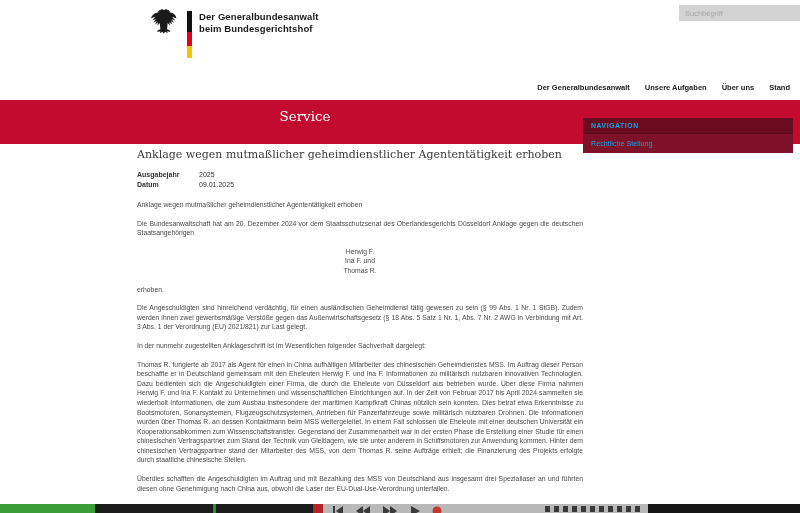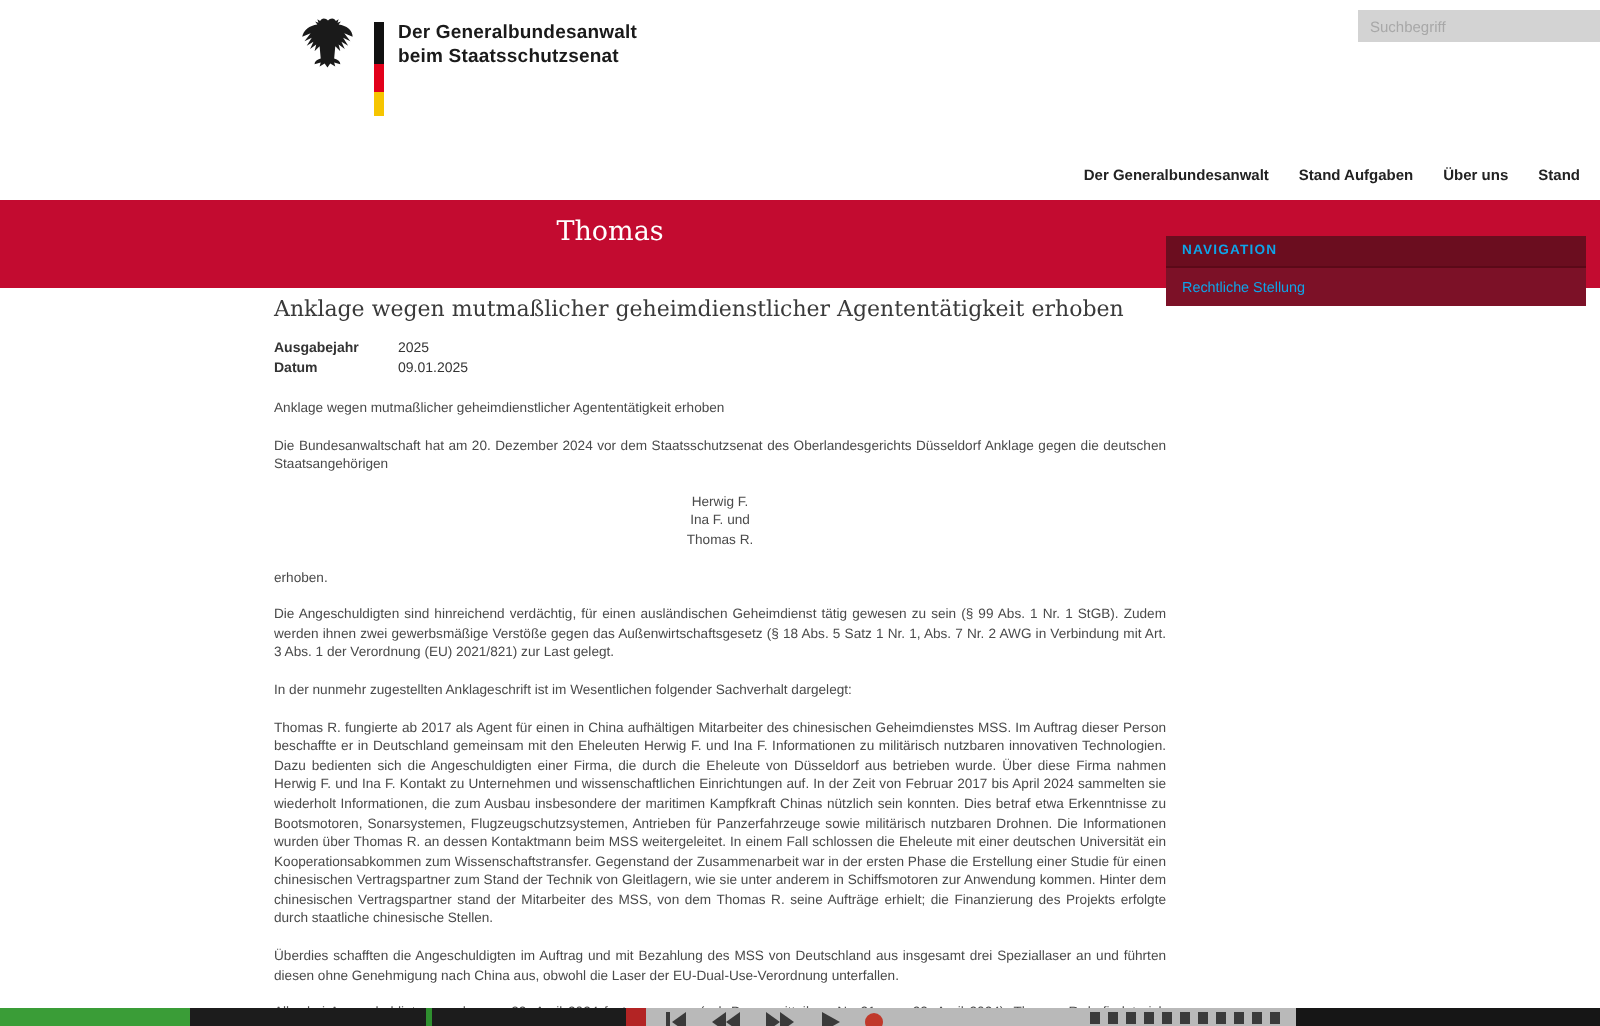--- a/index.html
+++ b/index.html
@@ -61,44 +61,44 @@
     <svg class="eagle" viewBox="0 0 100 96" aria-hidden="true">
       <path fill="#1a1a1a" d="M50 6 C46 1 38 1 36 7 l-5 -3 2 6 -6 -2 4 5 C17 15 6 23 4 35 l15 -6 -11 14 13 -6 -9 14 12 -7 -6 13 11 -8 -3 12 9 -9 2 22 c-7 2 -11 5 -11 10 l11 -3 -2 7 9 -5 5 7 5 -7 9 5 -2 -7 11 3 c0 -5 -4 -8 -11 -10 l2 -22 9 9 -3 -12 11 8 -6 -13 12 7 -9 -14 13 6 -11 -14 15 6 C94 23 83 15 69 13 l4 -5 -6 2 2 -6 -5 3 C62 1 54 1 50 6 Z"></path>
     </svg>
     <span class="flag-stripe">
       <span class="fs-black"></span>
         <span class="fs-red"></span>
         <span class="fs-gold"></span>
     </span>
     <span class="org-name">
       <span>Der Generalbundesanwalt</span><br>
-      <span>beim Staatsschutzsenat</span>
+      <span>beim Bundesgerichtshof</span>
     </span>
   </a>
 
   <div class="search">
     <input type="text" placeholder="Suchbegriff" style="">
     <button title="Suchen">
       <svg width="9" height="9" viewBox="0 0 10 10" aria-hidden="true">
         <circle cx="4" cy="4" r="3" fill="none" stroke="#4a4a4a" stroke-width="1.4"></circle>
         <line x1="6.2" y1="6.2" x2="9.3" y2="9.3" stroke="#4a4a4a" stroke-width="1.5"></line>
       </svg>
     </button>
   </div>
 
   <nav class="main-nav">
     <a href="#">Der Generalbundesanwalt</a>
-    <a href="#">Stand Aufgaben</a>
+    <a href="#">Unsere Aufgaben</a>
     <a href="#">Über uns</a>
     <a href="#">Stand</a>
   </nav>
 
   
   <div class="banner">
-    <span class="banner-title">Thomas</span>
+    <span class="banner-title">Service</span>
   </div>
 
   
   <aside class="sidebar">
     <div class="sidebar-header">NAVIGATION</div>
     <div class="sidebar-item">Rechtliche Stellung</div>
   </aside>
 
   
   <main class="article">

